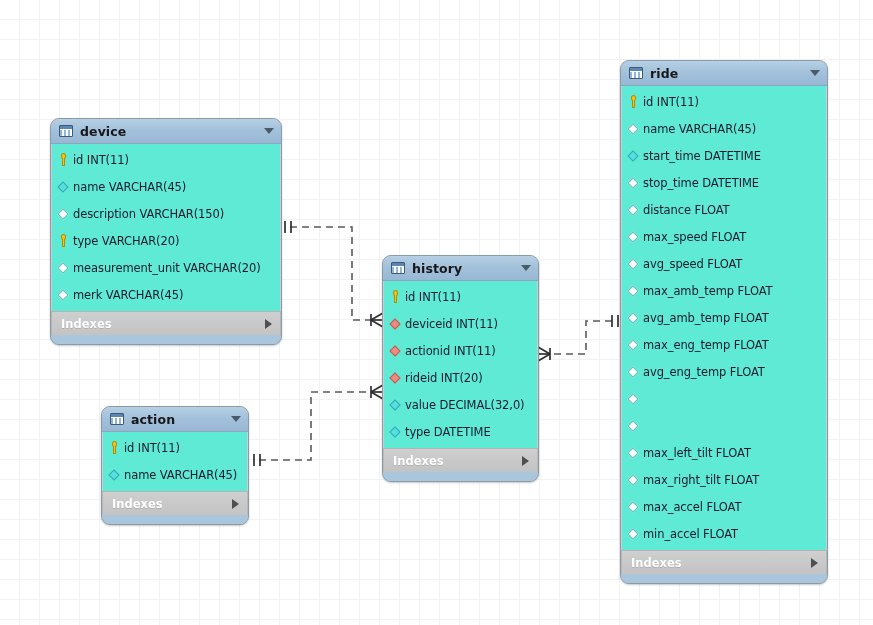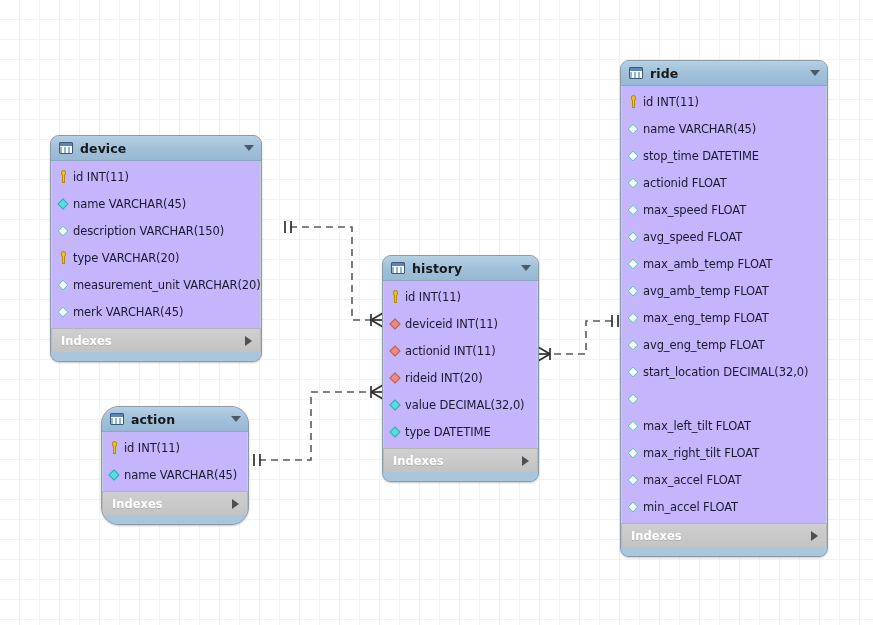--- a/index.html
+++ b/index.html
@@ -99,21 +99,21 @@
   }
   .tbl-caret {
     margin-left: auto;
     width: 0; height: 0;
     border-left: 5.5px solid transparent;
     border-right: 5.5px solid transparent;
     border-top: 6px solid #4a5a68;
   }
 
   .tbl-cols {
-    background: #c4b5fd;
+    background: #5eead4;
     border-left: 1px solid #c4cfd8;
     border-right: 1px solid #c4cfd8;
     padding: 2px 0 3px 0;
   }
 
   .col-row {
     display: flex;
     align-items: center;
     height: 27px;
     padding-left: 5px;
@@ -253,21 +253,21 @@
       <line x1="371" y1="392" x2="383" y2="392"></line>
       <line x1="371" y1="392" x2="383" y2="399"></line>
 
       <line x1="550" y1="348" x2="550" y2="360"></line>
       <line x1="550" y1="354" x2="538" y2="347"></line>
       <line x1="550" y1="354" x2="538" y2="354"></line>
       <line x1="550" y1="354" x2="538" y2="361"></line>
     </g>
   </svg>
 
-<div class="table-box" style="left: 50px; top: 135px; width: 212px;">
+<div class="table-box" style="left: 50px; top: 118px; width: 232px;">
       <div class="tbl-header">
         <span class="tbl-icon"></span>
         <span class="tbl-title">device</span>
         <span class="tbl-caret"></span>
       </div>
       <div class="tbl-cols">
         <div class="col-row">
           <span class="mk mk-pk"></span>
           <span class="col-label">id INT(11)</span>
         </div>
@@ -291,21 +291,21 @@
           <span class="mk mk-nl"></span>
           <span class="col-label">merk VARCHAR(45)</span>
         </div>
       </div>
       <div class="tbl-indexes">
         <span class="idx-label">Indexes</span>
         <span class="idx-caret"></span>
       </div>
       <div class="tbl-foot"></div>
     </div>
-    <div class="table-box" style="left: 101px; top: 406px; width: 148px; border-radius: 18px;">
+    <div class="table-box" style="left: 101px; top: 406px; width: 148px;">
       <div class="tbl-header">
         <span class="tbl-icon"></span>
         <span class="tbl-title">action</span>
         <span class="tbl-caret"></span>
       </div>
       <div class="tbl-cols">
         <div class="col-row">
           <span class="mk mk-pk"></span>
           <span class="col-label">id INT(11)</span>
         </div>
@@ -367,26 +367,30 @@
       <div class="tbl-cols">
         <div class="col-row">
           <span class="mk mk-pk"></span>
           <span class="col-label">id INT(11)</span>
         </div>
         <div class="col-row">
           <span class="mk mk-nl"></span>
           <span class="col-label">name VARCHAR(45)</span>
         </div>
         <div class="col-row">
+          <span class="mk mk-nn"></span>
+          <span class="col-label">start_time DATETIME</span>
+        </div>
+        <div class="col-row">
           <span class="mk mk-nl"></span>
           <span class="col-label">stop_time DATETIME</span>
         </div>
         <div class="col-row">
           <span class="mk mk-nl"></span>
-          <span class="col-label">actionid FLOAT</span>
+          <span class="col-label">distance FLOAT</span>
         </div>
         <div class="col-row">
           <span class="mk mk-nl"></span>
           <span class="col-label">max_speed FLOAT</span>
         </div>
         <div class="col-row">
           <span class="mk mk-nl"></span>
           <span class="col-label">avg_speed FLOAT</span>
         </div>
         <div class="col-row">
@@ -400,21 +404,20 @@
         <div class="col-row">
           <span class="mk mk-nl"></span>
           <span class="col-label">max_eng_temp FLOAT</span>
         </div>
         <div class="col-row">
           <span class="mk mk-nl"></span>
           <span class="col-label">avg_eng_temp FLOAT</span>
         </div>
         <div class="col-row">
           <span class="mk mk-nl"></span>
-          <span class="col-label">start_location DECIMAL(32,0)</span>
         </div>
         <div class="col-row">
           <span class="mk mk-nl"></span>
         </div>
         <div class="col-row">
           <span class="mk mk-nl"></span>
           <span class="col-label">max_left_tilt FLOAT</span>
         </div>
         <div class="col-row">
           <span class="mk mk-nl"></span>

